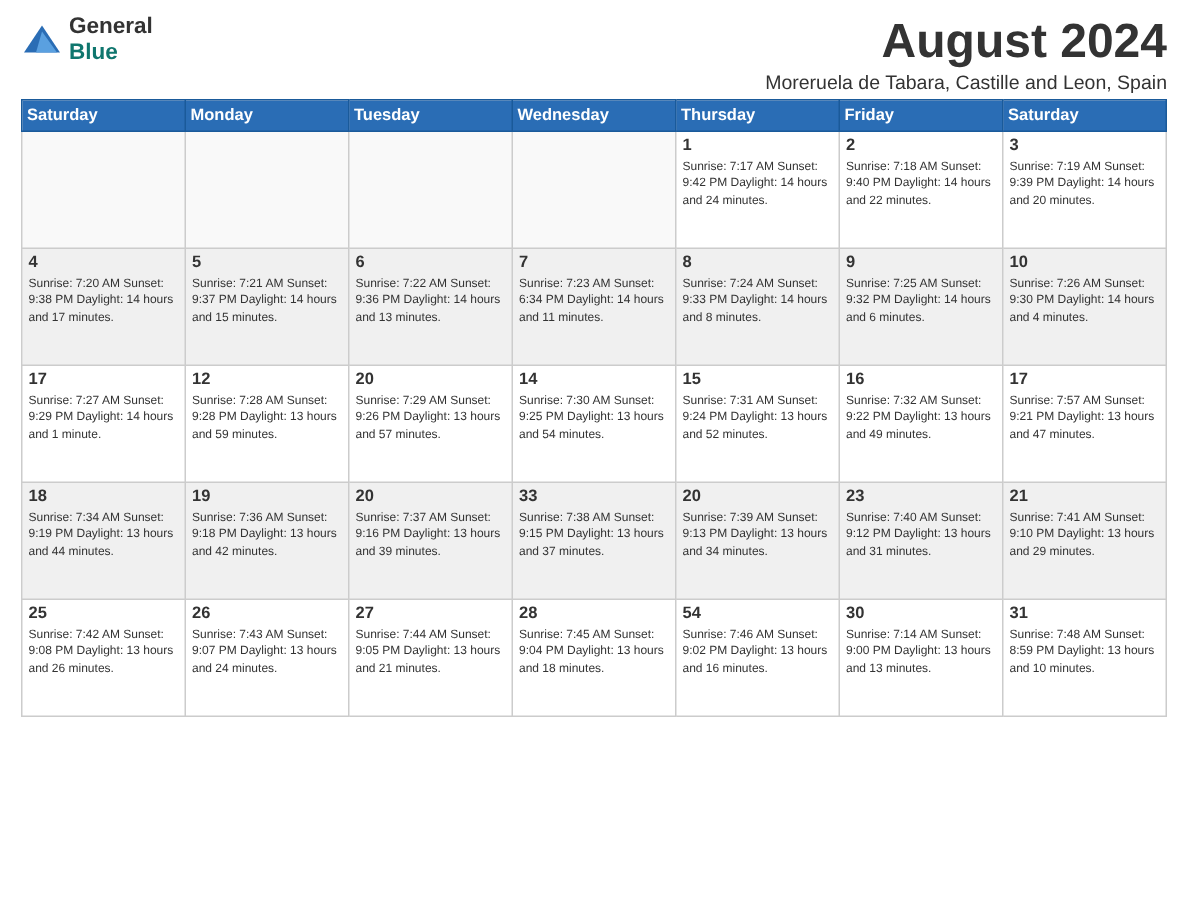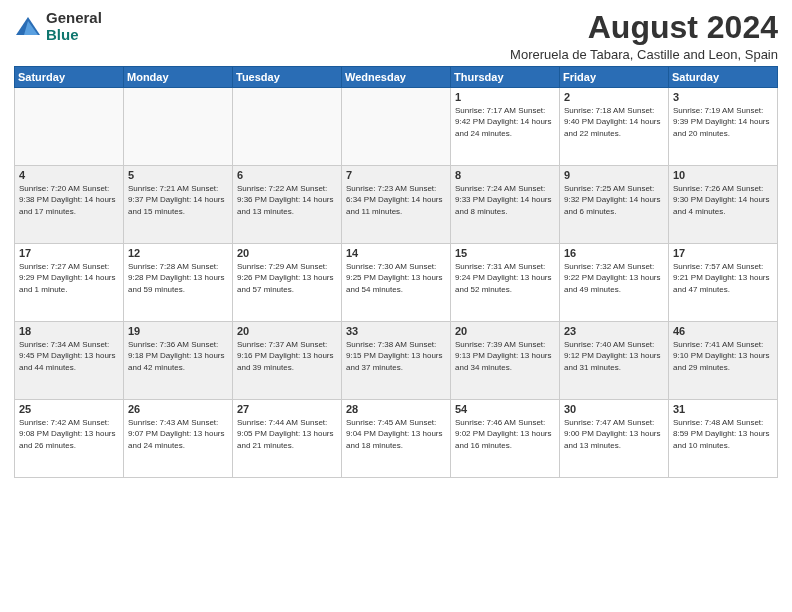--- a/index.html
+++ b/index.html
@@ -261,21 +261,21 @@
             <div class="day-info">Sunrise: 7:57 AM
 Sunset: 9:21 PM
 Daylight: 13 hours
 and 47 minutes.</div>
           </td>
         </tr>
         <tr>
           <td class="shaded">
             <span class="day-num">18</span>
             <div class="day-info">Sunrise: 7:34 AM
-Sunset: 9:45 PM
+Sunset: 9:19 PM
 Daylight: 13 hours
 and 44 minutes.</div>
           </td>
           <td class="shaded">
             <span class="day-num">19</span>
             <div class="day-info">Sunrise: 7:36 AM
 Sunset: 9:18 PM
 Daylight: 13 hours
 and 42 minutes.</div>
           </td>
@@ -301,21 +301,21 @@
 and 34 minutes.</div>
           </td>
           <td class="shaded">
             <span class="day-num">23</span>
             <div class="day-info">Sunrise: 7:40 AM
 Sunset: 9:12 PM
 Daylight: 13 hours
 and 31 minutes.</div>
           </td>
           <td class="shaded">
-            <span class="day-num">46</span>
+            <span class="day-num">21</span>
             <div class="day-info">Sunrise: 7:41 AM
 Sunset: 9:10 PM
 Daylight: 13 hours
 and 29 minutes.</div>
           </td>
         </tr>
         <tr>
           <td>
             <span class="day-num">25</span>
             <div class="day-info">Sunrise: 7:42 AM
@@ -346,21 +346,21 @@
           </td>
           <td>
             <span class="day-num">54</span>
             <div class="day-info">Sunrise: 7:46 AM
 Sunset: 9:02 PM
 Daylight: 13 hours
 and 16 minutes.</div>
           </td>
           <td>
             <span class="day-num">30</span>
-            <div class="day-info">Sunrise: 7:47 AM
+            <div class="day-info">Sunrise: 7:14 AM
 Sunset: 9:00 PM
 Daylight: 13 hours
 and 13 minutes.</div>
           </td>
           <td>
             <span class="day-num">31</span>
             <div class="day-info">Sunrise: 7:48 AM
 Sunset: 8:59 PM
 Daylight: 13 hours
 and 10 minutes.</div>

